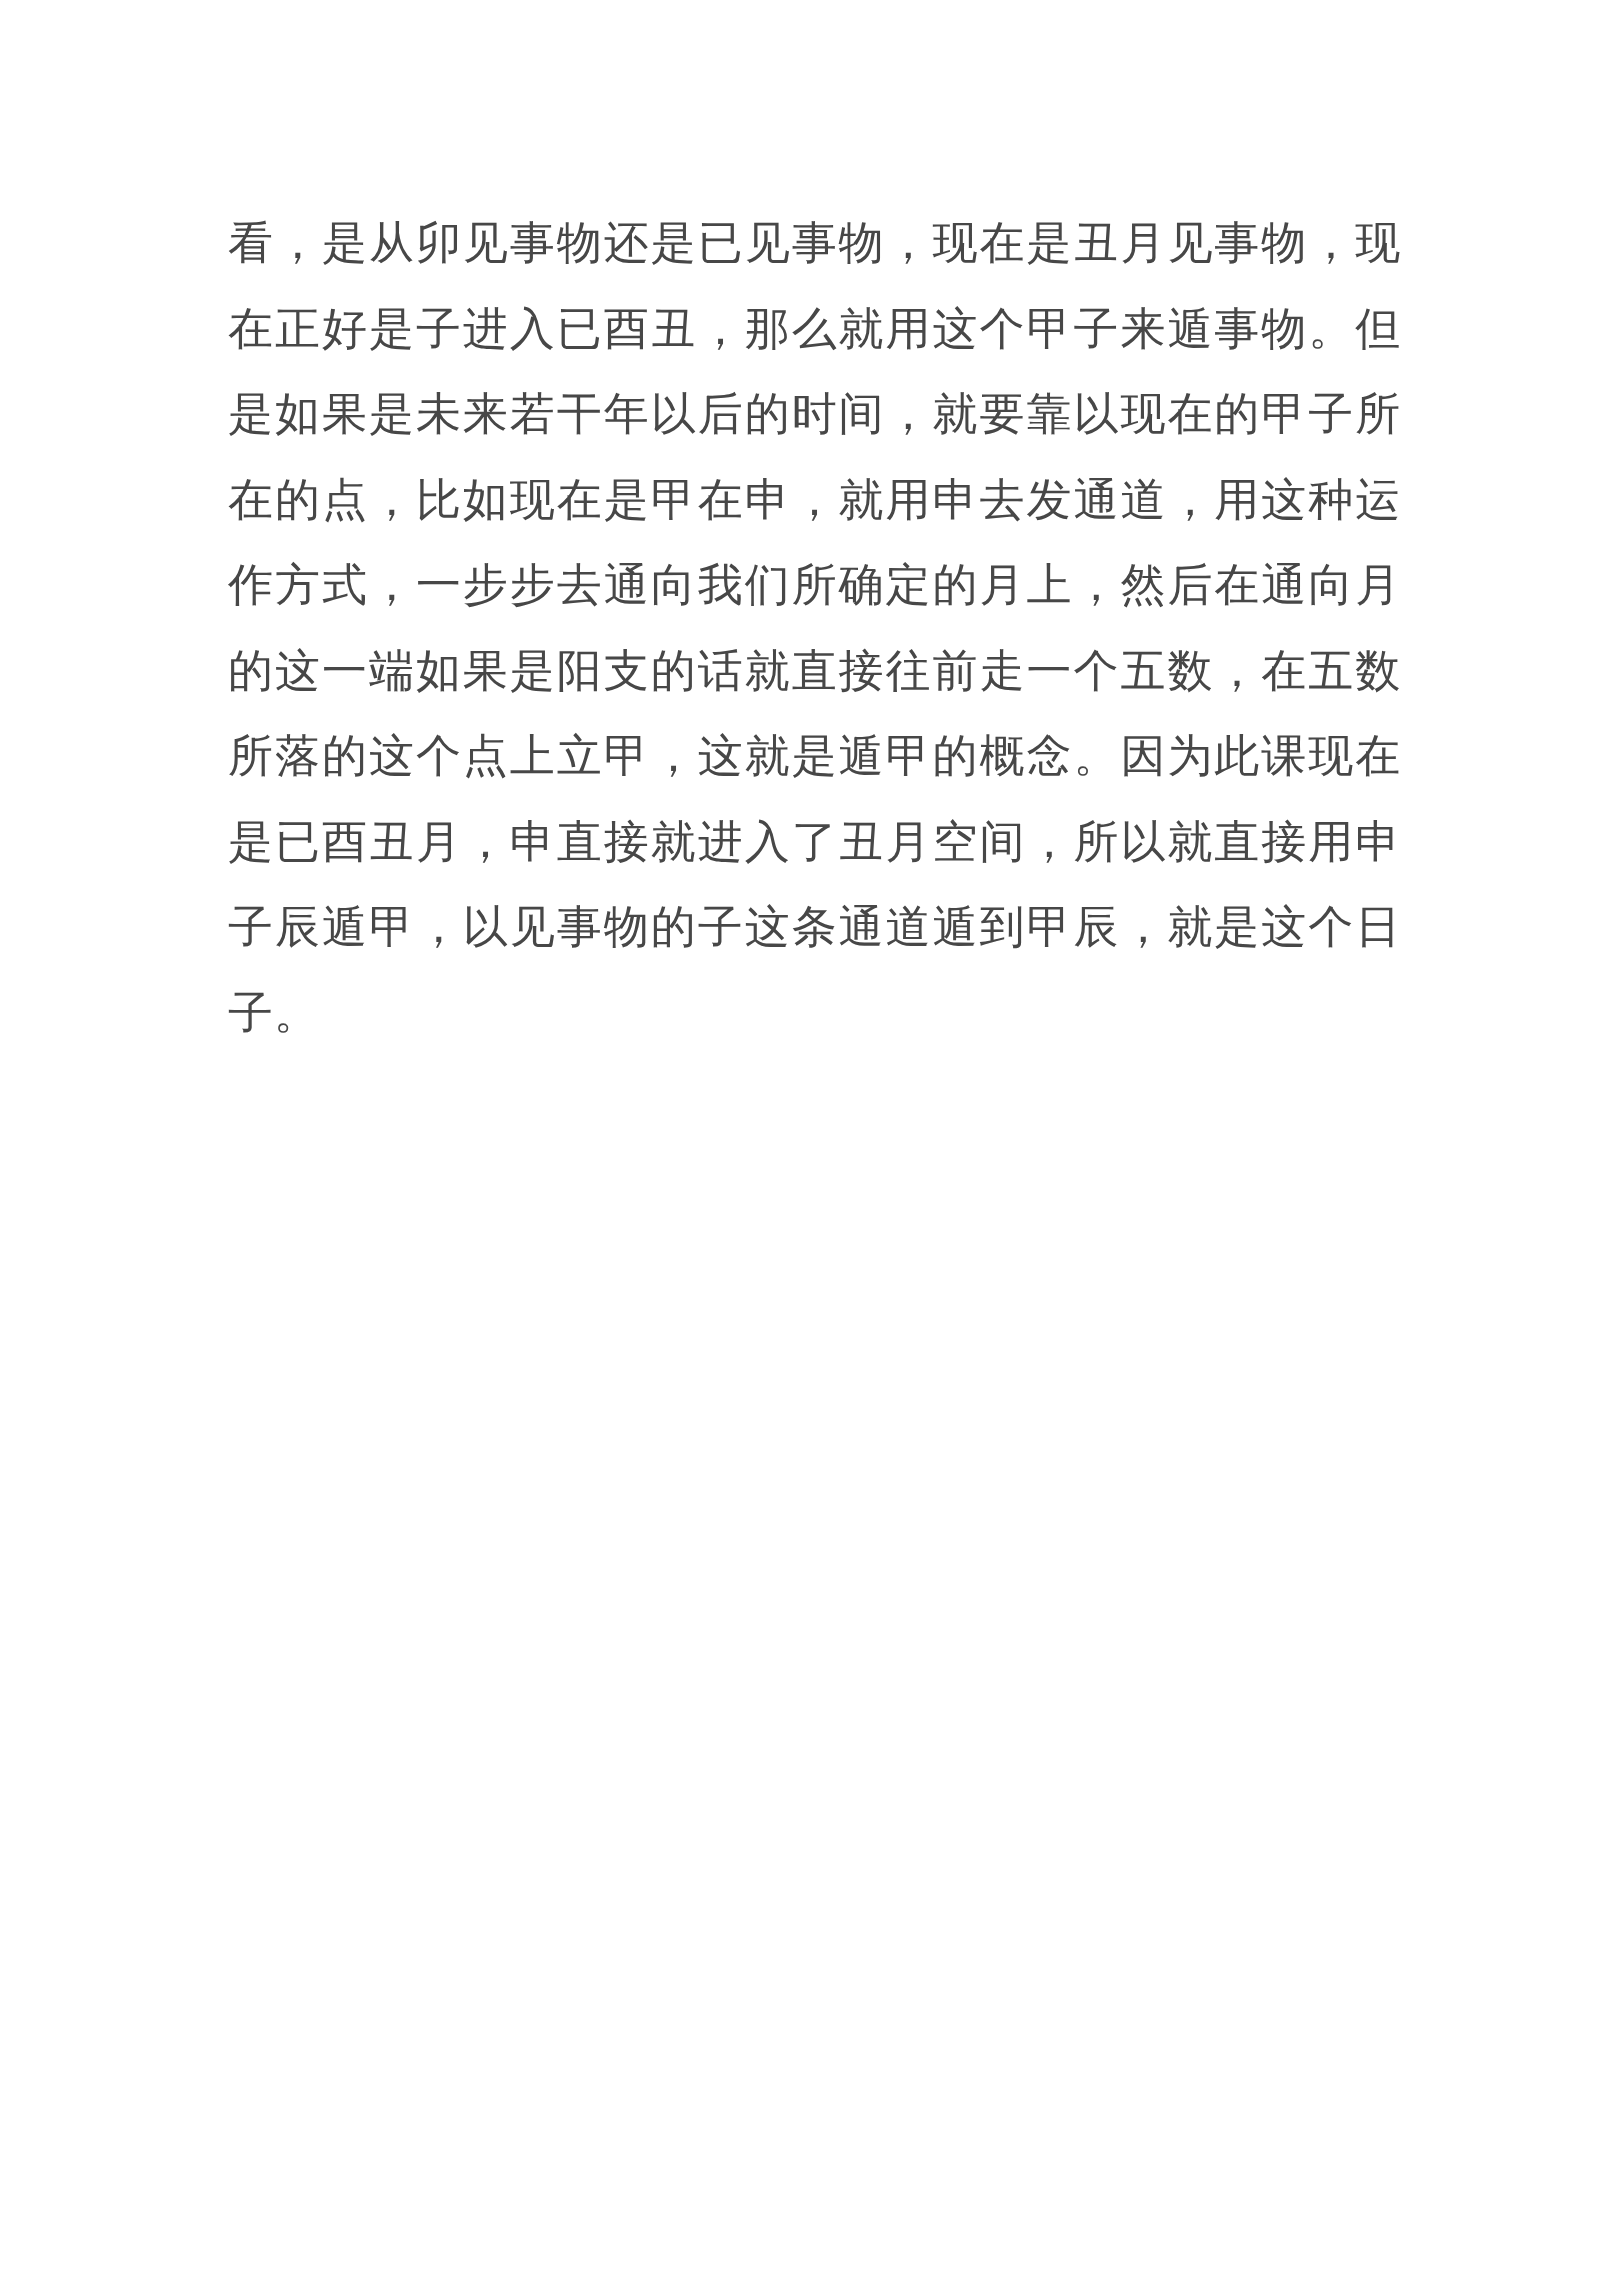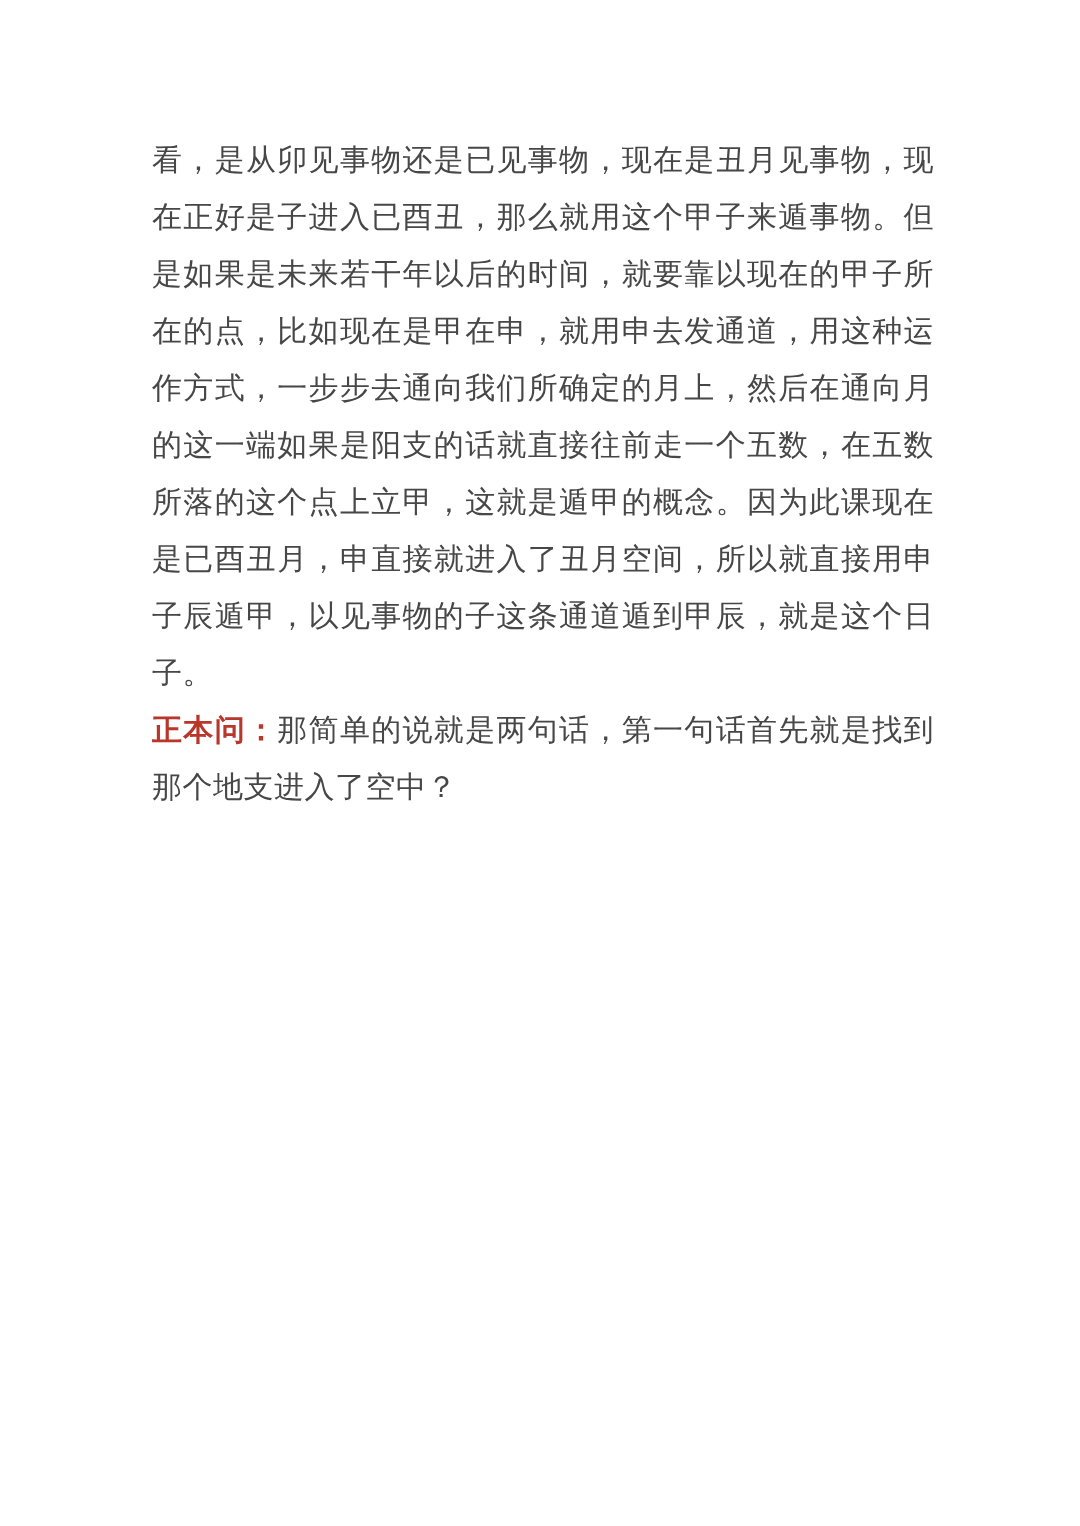--- a/index.html
+++ b/index.html
@@ -23,33 +23,31 @@
     font-size: 30px;
     line-height: 57px;
     color: var(--text, #474747);
     text-align: justify;
     text-justify: inter-ideograph;
     letter-spacing: 0.5px;
   }
   .para {
     margin: 0;
     padding: 0;
-    font-family: Liberation Mono, monospace;
   }
   .speaker-label {
     color: var(--label, #b8362a);
     font-weight: 700;
   }
 </style>
 </head>
 <body>
 
 <div class="page">
   <div class="text-block">
 
     <p class="para"><span class="speaker-label"></span><span>看，是从卯见事物还是已见事物，现在是丑月见事物，现在正好是子进入已酉丑，那么就用这个甲子来遁事物。但是如果是未来若干年以后的时间，就要靠以现在的甲子所在的点，比如现在是甲在申，就用申去发通道，用这种运作方式，一步步去通向我们所确定的月上，然后在通向月的这一端如果是阳支的话就直接往前走一个五数，在五数所落的这个点上立甲，这就是遁甲的概念。因为此课现在是已酉丑月，申直接就进入了丑月空间，所以就直接用申子辰遁甲，以见事物的子这条通道遁到甲辰，就是这个日子。</span></p>
 
-    <p class="para"><span class="speaker-label">正本问：</span><span>那简单的说就是两句话，第一句话首先就是找到那个地支进入了空中？</span></p>
 
 
 
   </div>
 </div>
 
 </body></html>

